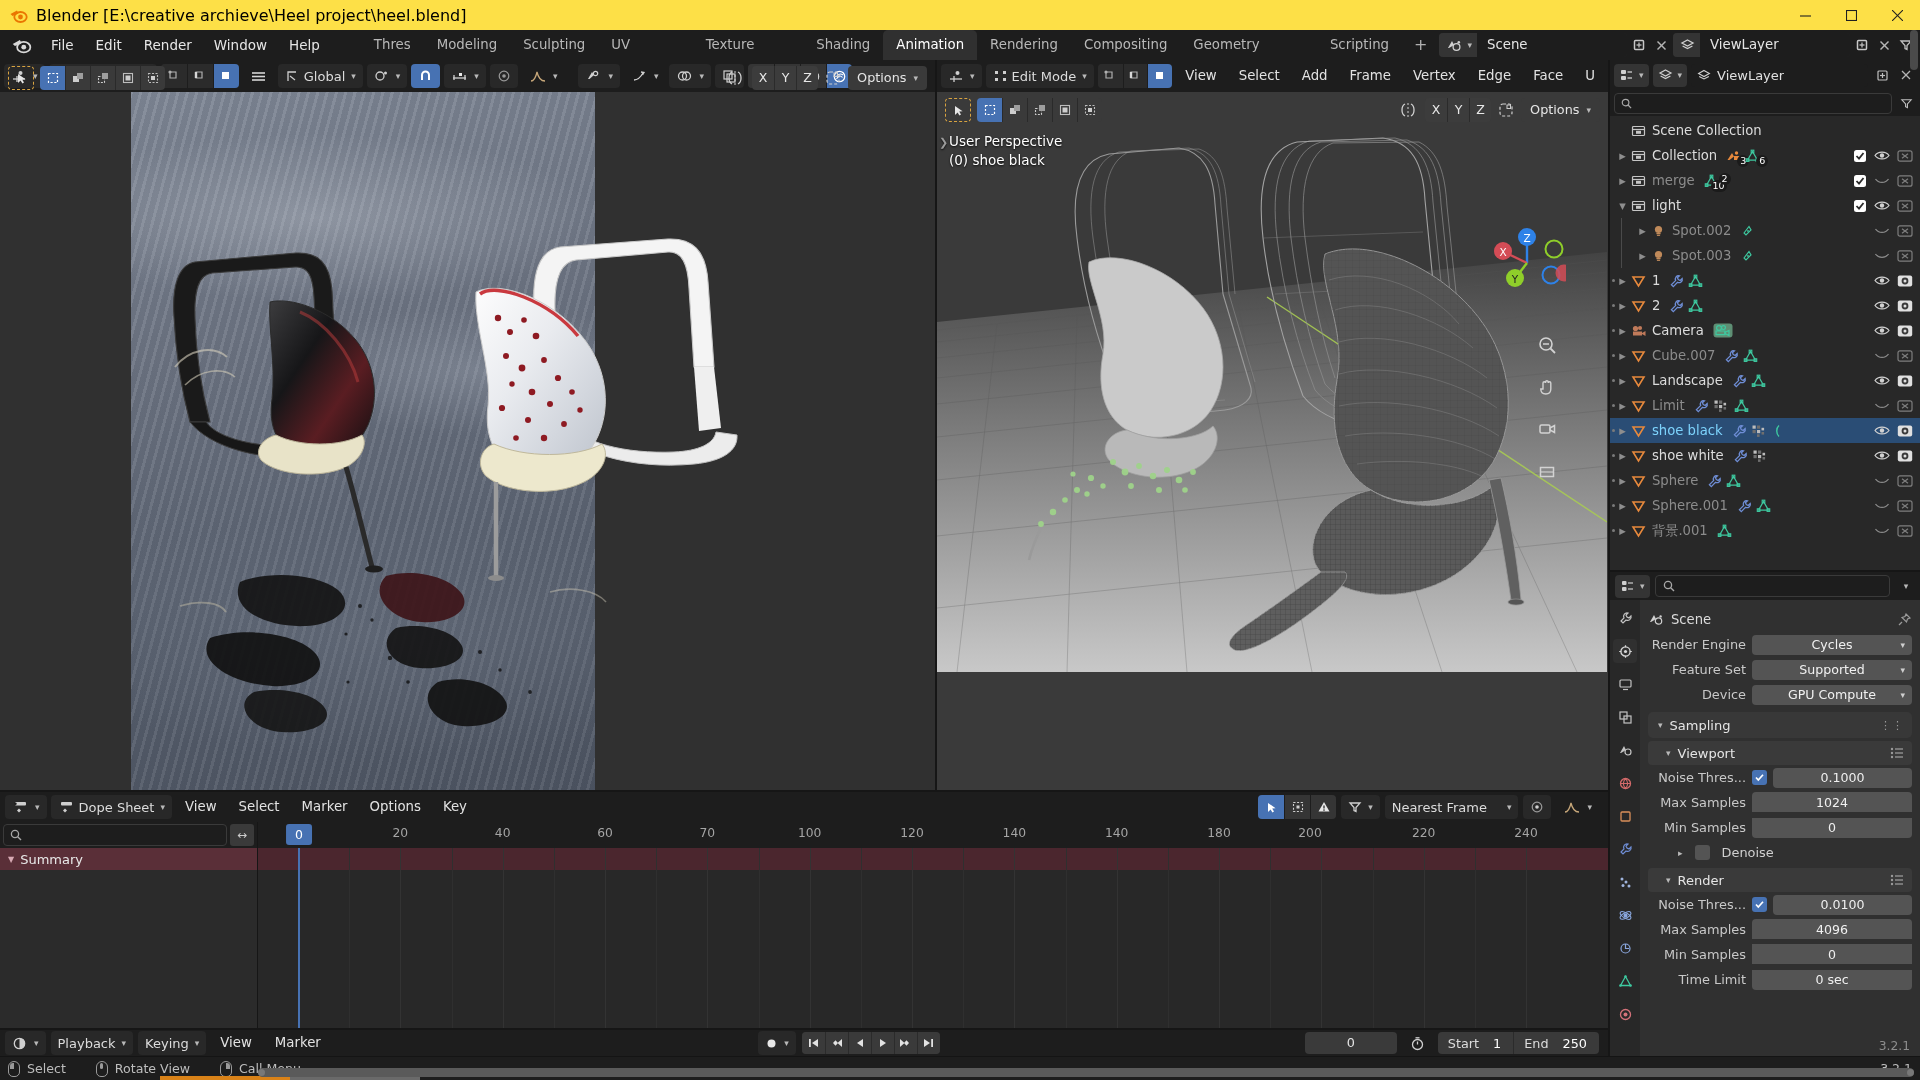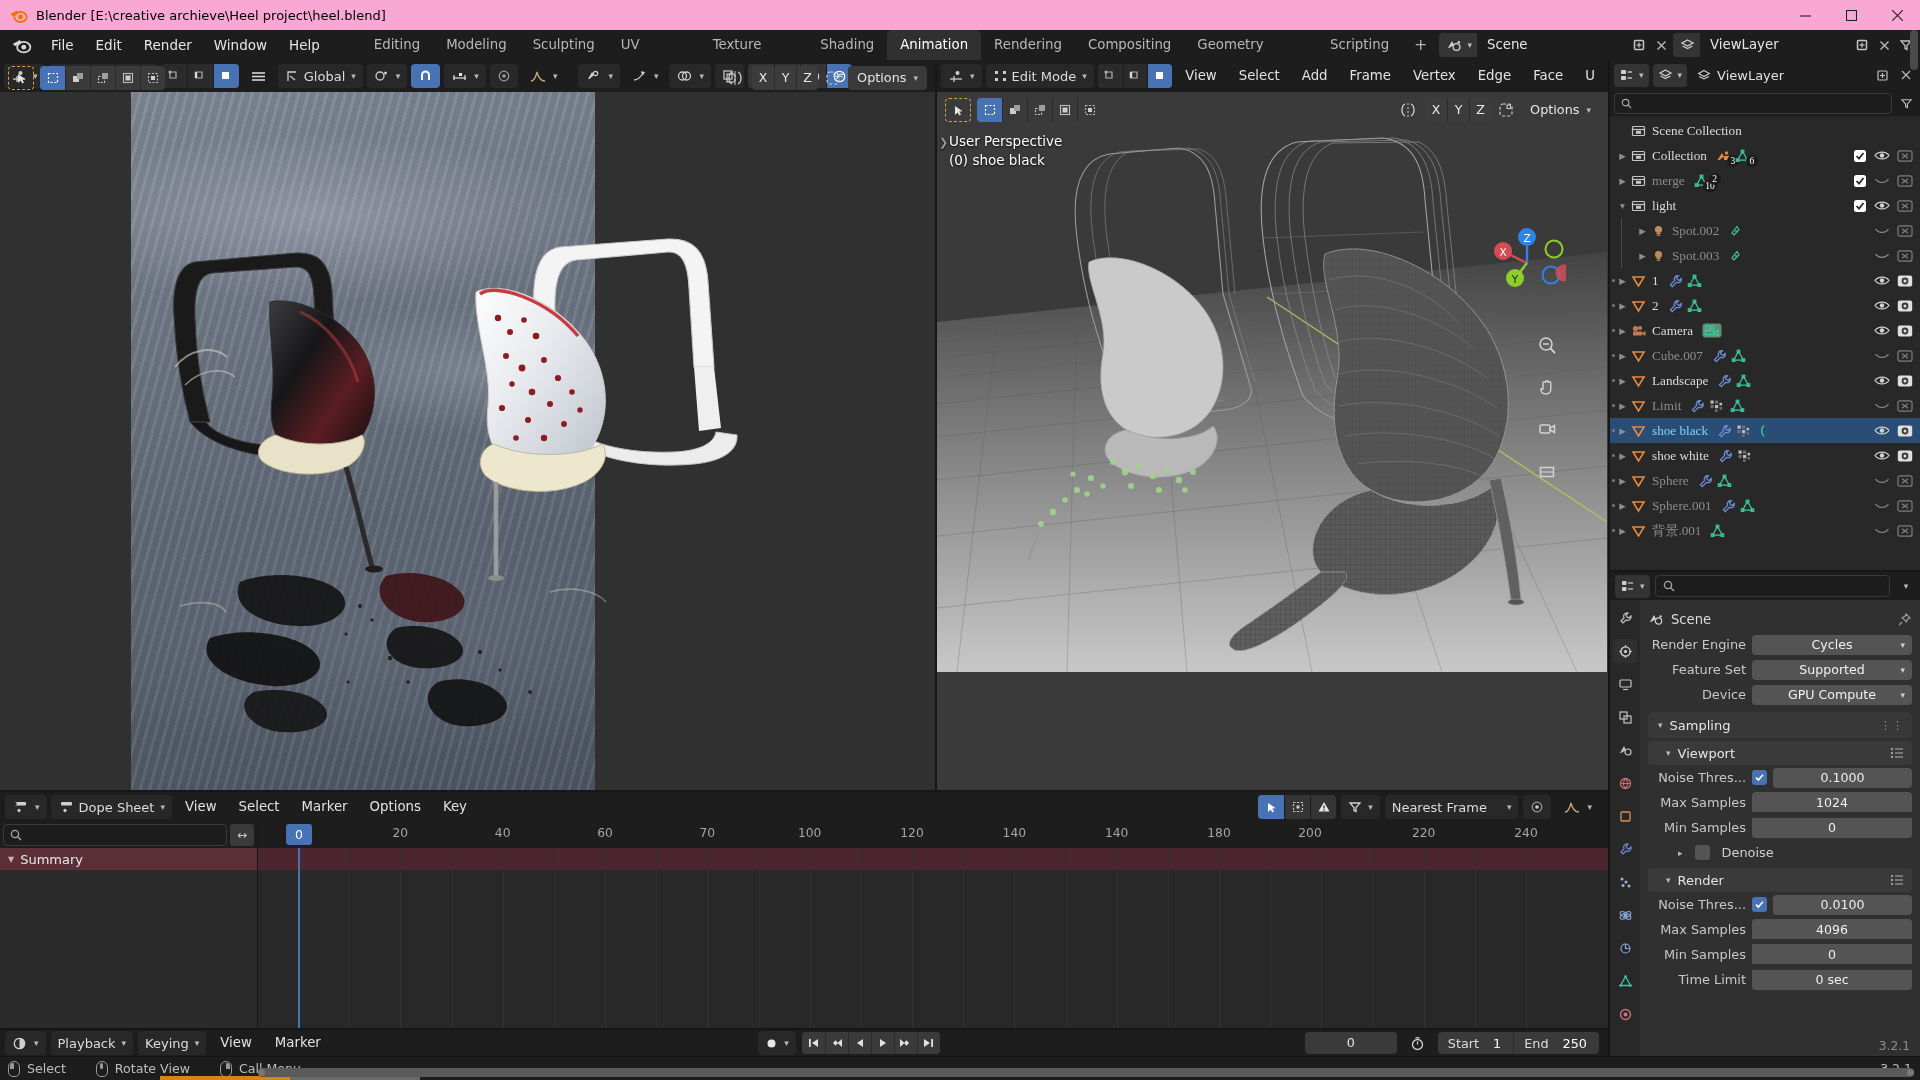--- a/index.html
+++ b/index.html
@@ -9,23 +9,23 @@
     font-family: "DejaVu Sans", "Liberation Sans", sans-serif;
     font-size: 13.5px;
     color: #e5e5e5;
     overflow: hidden;
     -webkit-font-smoothing: antialiased;
   }
   .app { width: 1920px; height: 1080px; display: flex; flex-direction: column; position: relative; }
 
   
   .titlebar {
-    height: 30px; background: #f9a8d4; color: #000000;
+    height: 30px; background: #fde047; color: #000000;
     display: flex; align-items: center; flex: none;
-    font-size: 13px; padding-left: 8px;
+    font-size: 16px; padding-left: 8px;
   }
   .titlebar .blogo { width: 20px; height: 20px; margin-right: 8px; flex:none; }
   .titlebar .ttext { white-space: nowrap; }
   .winbtns { margin-left: auto; display: flex; height: 30px; }
   .winbtn { width: 46px; height: 30px; display: flex; align-items: center; justify-content: center; color:#202020; }
   .winbtn svg { display:block; }
 
   
   .topbar {
     height: 30px; background: #1d1d1d; display: flex; align-items: center; flex: none;
@@ -157,21 +157,21 @@
 
   
   .outliner { height: 510px; display:flex; flex-direction:column; background:#282828; border-left:2px solid #161616; flex:none;}
   .outliner-header { height:30px; background:#1d1d1d; display:flex; align-items:center; padding:0 4px; gap:4px; flex:none;}
   .ol-editor-btn { display:flex; align-items:center; gap:3px; background:#343434; border-radius:4px; height:23px; padding:0 5px;}
   .ol-disp-btn { display:flex; align-items:center; gap:3px; background:#343434; border-radius:4px; height:23px; padding:0 5px; }
   .ol-viewlayer { flex:1; display:flex; align-items:center; background:#1d1d1d; height:23px; border-radius:4px; padding:0 6px; gap:6px; min-width:0;}
   .ol-viewlayer .nm { font-size:13px; color:#e0e0e0; overflow:hidden; text-overflow:ellipsis; white-space:nowrap;}
   .ol-search-row { height:26px; display:flex; align-items:center; padding:0 4px; gap:4px; background:#1d1d1d; flex:none;}
   .ol-list { flex:1; overflow:hidden; padding-top:2px; }
-  .ol-row { height:25px; display:flex; align-items:center; padding-left:6px; position:relative; font-size:13.2px;font-family:Liberation Serif, serif; }
+  .ol-row { height:25px; display:flex; align-items:center; padding-left:6px; position:relative; font-size:13.2px; }
   .ol-row.sel { background:#2a4d75; }
   .ol-row .disc { width:13px; display:flex; align-items:center; justify-content:center; color:#8e8e8e; font-size:8.5px; flex:none;}
   .ol-row .ico { width:19px; display:flex; align-items:center; justify-content:center; flex:none;}
   .ol-row .nm { padding-left:4px; white-space:nowrap; }
   .ol-row .mods { display:flex; align-items:center; gap:4px; margin-left:9px; }
   .ol-row .right-ic { margin-left:auto; display:flex; align-items:center; gap:7px; padding-right:7px;}
   .dim-txt { color:#8c8c8c; }
   .brt-txt { color:#dcdcdc; }
   .sel-txt { color:#7dd3fc; }
   .indent-line { position:absolute; left:11px; top:0; bottom:0; width:1px; background:#4a4a4a; }
@@ -252,21 +252,21 @@
         <path d="M2.5 9 L9 5.5 L10.5 8.5 L4.5 11 Z" fill="#d8d8d8"></path>
       </svg>
     </span>
     <div class="menu-item">File</div>
     <div class="menu-item">Edit</div>
     <div class="menu-item">Render</div>
     <div class="menu-item">Window</div>
     <div class="menu-item">Help</div>
 
     <div class="ws-tabs">
-      <div class="ws-tab">Editing</div>
+      <div class="ws-tab">Thres</div>
       <div class="ws-tab">Modeling</div>
       <div class="ws-tab">Sculpting</div>
       <div class="ws-tab">UV Editing</div>
       <div class="ws-tab">Texture Paint</div>
       <div class="ws-tab">Shading</div>
       <div class="ws-tab active">Animation</div>
       <div class="ws-tab">Rendering</div>
       <div class="ws-tab">Compositing</div>
       <div class="ws-tab">Geometry Nodes</div>
       <div class="ws-tab">Scripting</div>

